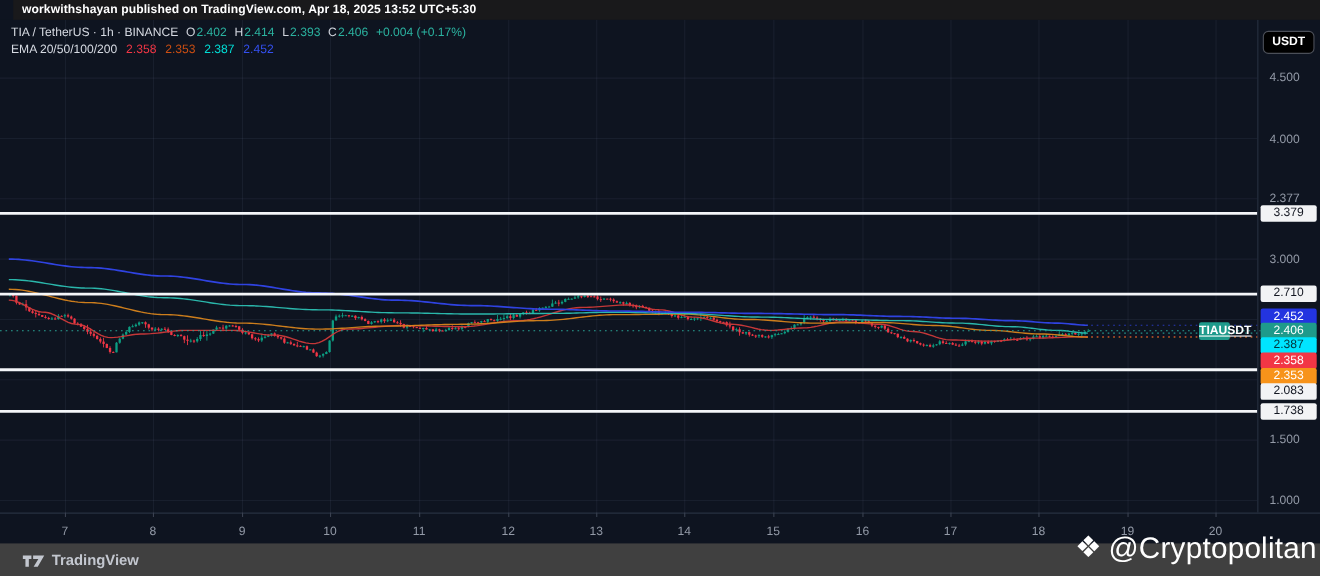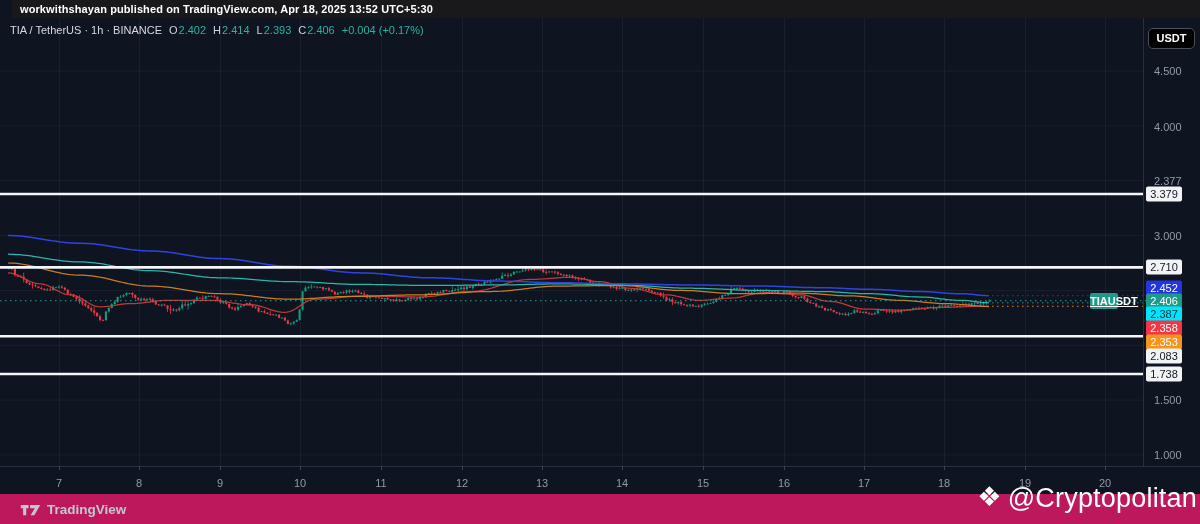--- a/index.html
+++ b/index.html
@@ -23,32 +23,32 @@
   .legend .chg{margin-left:7px}
   .legend .emav{margin-left:8px;font-weight:700}
   .usdt-btn{
     position:absolute;left:1148px;top:28px;width:45px;height:19px;
     background:#000000;border:1px solid #4b4f58;border-radius:5px;
     color:#ffffff;font-size:11px;font-weight:700;text-align:center;line-height:19px;z-index:4;
   }
   #price-scale{position:absolute;left:1143px;top:18px;width:57px;height:448px;z-index:3}
   .ptick{position:absolute;left:11px;color:#939aa7;font-size:11px;transform:translateY(-50%)}
   .plabel{
-    position:absolute;left:3px;width:36px;height:15px;border-radius:2px;
+    position:absolute;left:3px;width:51px;height:15px;border-radius:2px;
     font-size:11px;text-align:center;line-height:15px;transform:translateY(-50%);
   }
   .sym-tag{
     position:absolute;left:1090px;top:293px;width:28px;height:16px;background:#1e9a8b;
     color:#fff;font-weight:700;font-size:11px;text-align:center;line-height:16px;
     border-radius:2px;z-index:4;text-decoration:underline;
   }
   #time-scale{position:absolute;left:0;top:466px;width:1200px;height:28px;z-index:2}
   .tlabel{position:absolute;top:11px;transform:translateX(-50%);color:#939aa7;font-size:11px}
   .footer{
-    position:absolute;left:0;top:494px;width:1200px;height:30px;background:#be185d;
+    position:absolute;left:0;top:494px;width:1200px;height:30px;background:#404040;
     z-index:3;display:flex;align-items:center;padding-left:20px;box-sizing:border-box;
   }
   .tv-brand{display:flex;align-items:center;gap:6px;color:#c3c7cf;font-size:13.5px;font-weight:700}
   .watermark{
     position:absolute;right:3px;top:483px;z-index:7;color:#ffffff;font-size:27px;font-weight:500;
     display:flex;align-items:center;gap:6px;letter-spacing:.2px;
   }
   .wm-icon{font-size:27px;line-height:1;transform:translateY(-1px)}
 </style>
 </head>
@@ -780,20 +780,23 @@
   </svg>
 
 <div class="publish-bar">
   <span>workwithshayan published on TradingView.com, Apr 18, 2025 13:52 UTC+5:30</span>
 </div>
 
 <div class="legend">
   <div class="lrow">
     <span class="sym">TIA / TetherUS · 1h · BINANCE</span><span id="ohlc"><span class="k">O</span><span class="v" style="color: rgb(43, 179, 160);">2.402</span><span class="k">H</span><span class="v" style="color: rgb(43, 179, 160);">2.414</span><span class="k">L</span><span class="v" style="color: rgb(43, 179, 160);">2.393</span><span class="k">C</span><span class="v" style="color: rgb(43, 179, 160);">2.406</span></span><span class="chg" id="chg" style="color: rgb(43, 179, 160);">+0.004 (+0.17%)</span>
   </div>
+  <div class="lrow">
+    <span class="sym">EMA 20/50/100/200</span><span id="emavals"><span class="emav" style="color: rgb(242, 54, 69); font-weight: 400;">2.358</span><span class="emav" style="color: rgb(204, 78, 18); font-weight: 400;">2.353</span><span class="emav" style="color: rgb(0, 222, 214); font-weight: 400;">2.387</span><span class="emav" style="color: rgb(52, 80, 240); font-weight: 400;">2.452</span></span>
+  </div>
 </div>
 
 <div class="usdt-btn">USDT</div>
 
 <div id="price-scale">
     <div class="ptick" style="top: 53px;">4.500</div>
     <div class="ptick" style="top: 109px;">4.000</div>
     <div class="ptick" style="top: 163px;">2.377</div>
     <div class="ptick" style="top: 218px;">3.000</div>
     <div class="ptick" style="top: 382px;">1.500</div>

